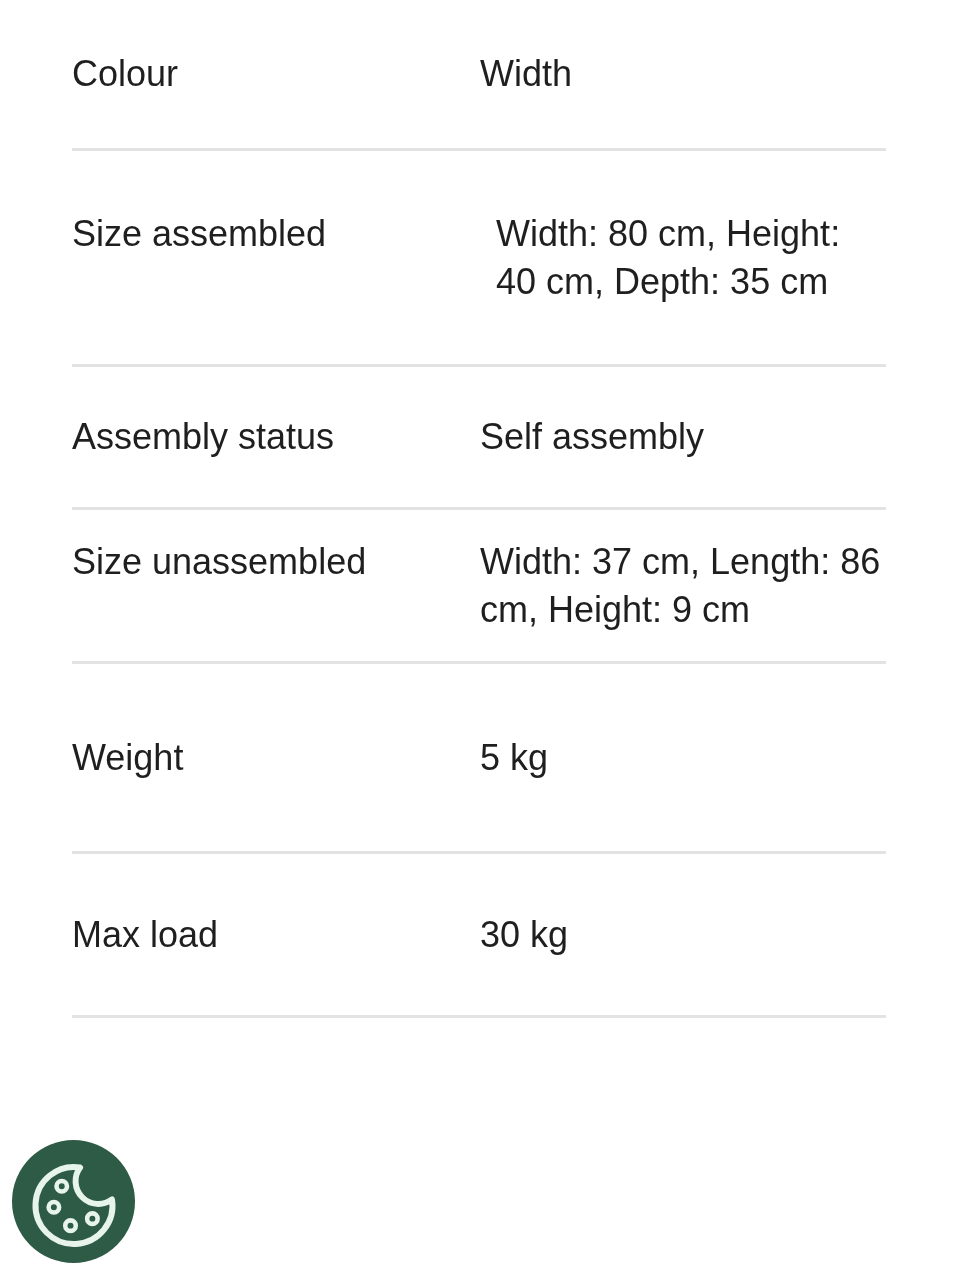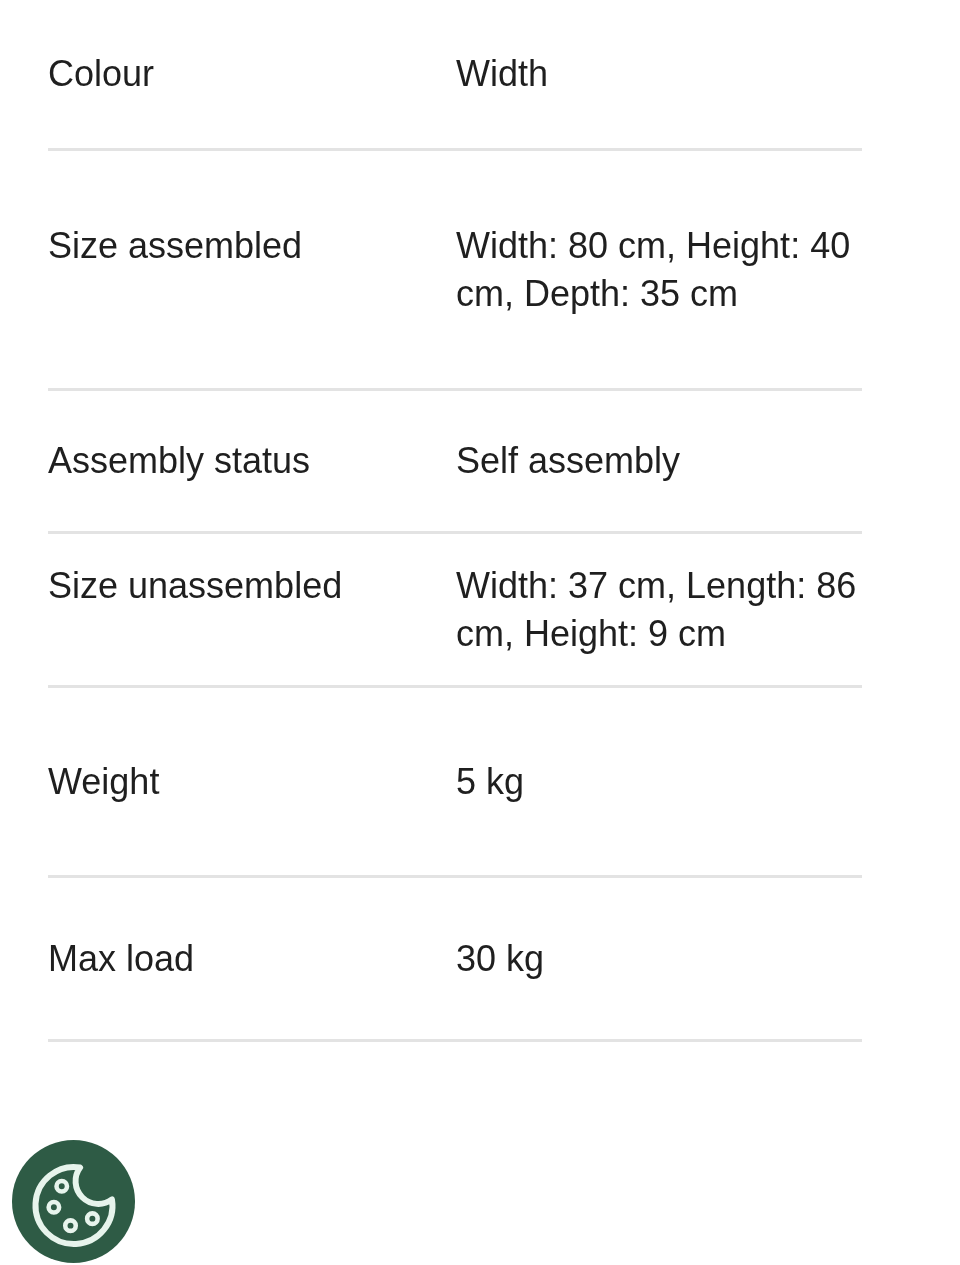--- a/index.html
+++ b/index.html
@@ -9,21 +9,21 @@
   }
   body {
     width: 960px;
     height: 1265px;
     position: relative;
     overflow: hidden;
     font-family: "Liberation Sans", sans-serif;
     color: #1f1f1f;
   }
   .spec-table {
-    margin-left: 48px;
+    margin-left: 72px;
     width: 814px;
   }
   .spec-row {
     display: grid;
     grid-template-columns: 408px 1fr;
     align-items: baseline;
     align-content: center;
     box-sizing: border-box;
     border-bottom: 3px solid #e3e3e3;
   }
@@ -32,21 +32,21 @@
     line-height: 48px;
     font-weight: 400;
     color: #1f1f1f;
   }
   .spec-value {
     max-width: 410px;
   }
   
   .row-h-151 { height: 151px; }
   .row-h-173 { height: 173px; }
-  .row-h-215 { height: 240px; }
+  .row-h-215 { height: 216px; gap: 16px; }
   .row-h-168 { height: 143px; }
   .row-h-218 { height: 154px; }
   .row-h-169 { height: 190px; }
   .row-h-164 { height: 164px; }
 
   .cookie-fab {
     position: absolute;
     left: 12px;
     top: 1140px;
     width: 123px;

